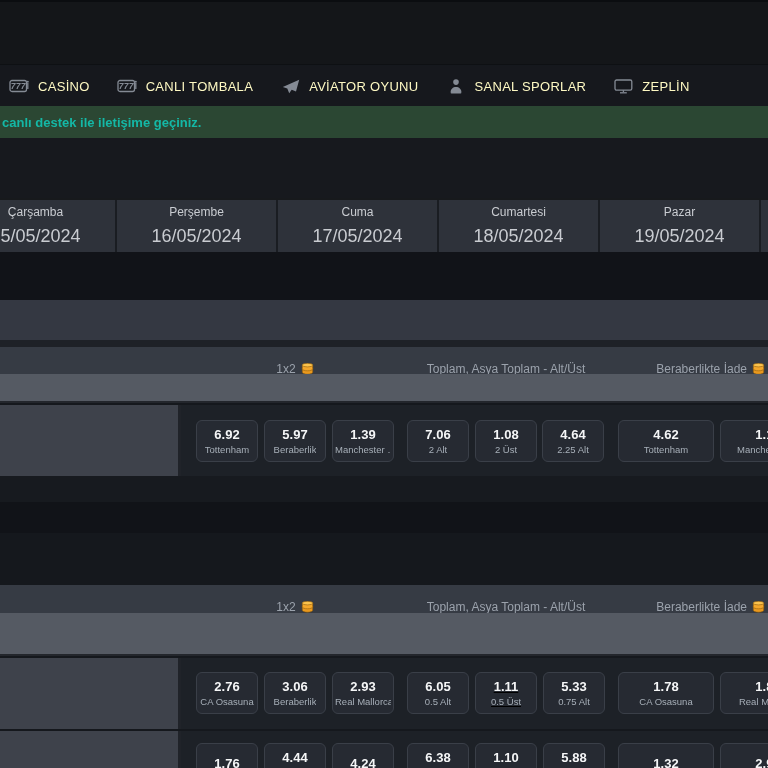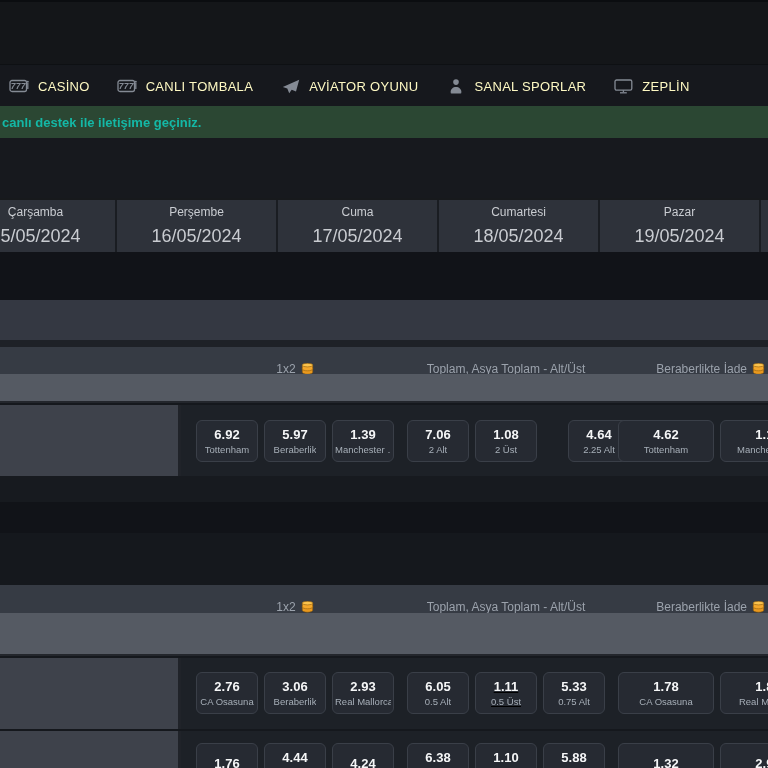--- a/index.html
+++ b/index.html
@@ -179,21 +179,21 @@
       <span class="odds-label">Manchester …</span>
     </div>
     <div class="odds-btn" style="left: 407px; top: 15px;">
       <span class="odds-value">7.06</span>
       <span class="odds-label">2 Alt</span>
     </div>
     <div class="odds-btn" style="left: 475px; top: 15px;">
       <span class="odds-value">1.08</span>
       <span class="odds-label">2 Üst</span>
     </div>
-    <div class="odds-btn" style="left: 568px; top: 15px;">
+    <div class="odds-btn" style="left: 542px; top: 15px;">
       <span class="odds-value">4.64</span>
       <span class="odds-label">2.25 Alt</span>
     </div>
     <div class="odds-btn wide" style="left: 618px; top: 15px;">
       <span class="odds-value">4.62</span>
       <span class="odds-label">Tottenham</span>
     </div>
     <div class="odds-btn wide" style="left: 720px; top: 15px;">
       <span class="odds-value">1.13</span>
       <span class="odds-label">Manchester …</span>

